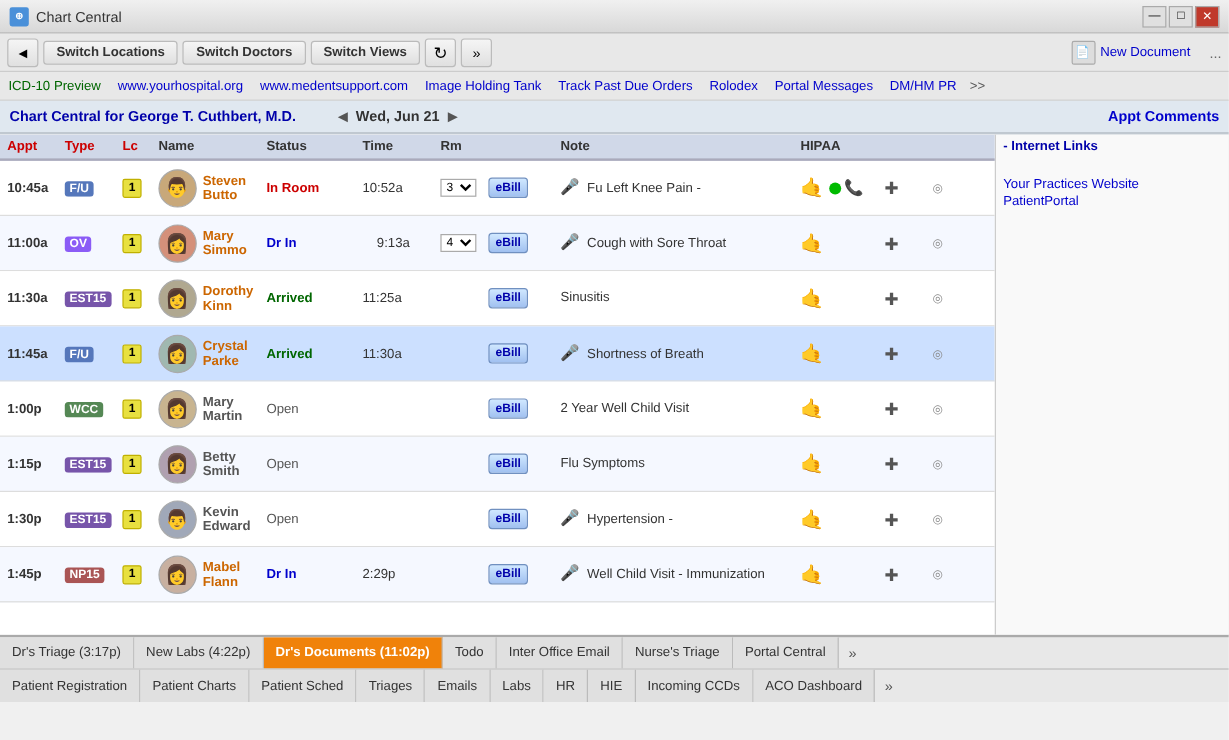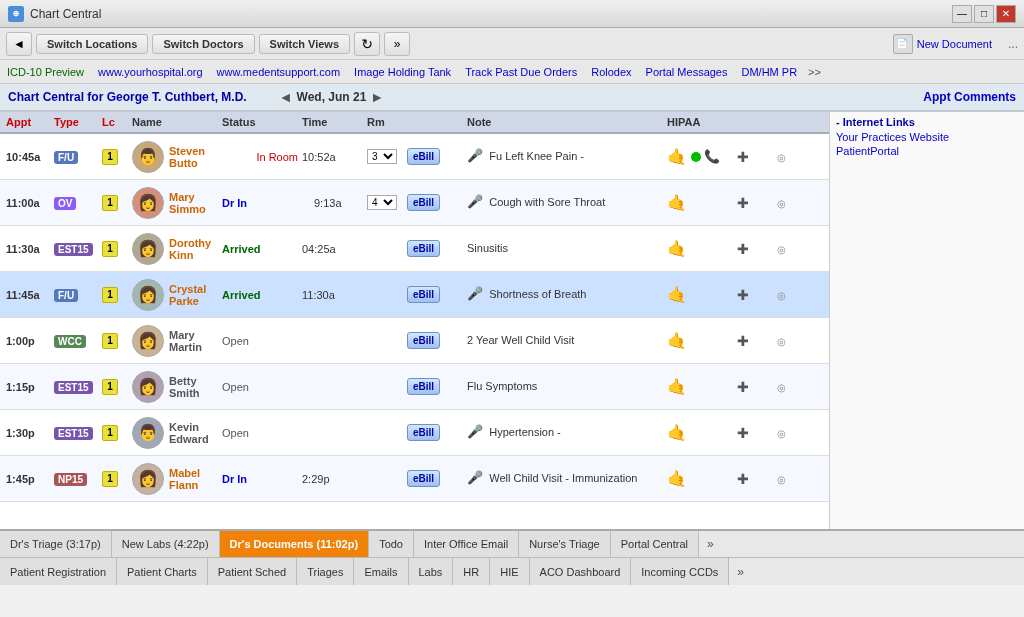--- a/index.html
+++ b/index.html
@@ -128,21 +128,21 @@
     .table-row:nth-child(even) { background: #f5f8ff; }
     .table-row:nth-child(odd) { background: white; }
     .table-row.selected { background: #cce0ff; }
 
     .cell { padding: 1px 2px; font-size: 11px; overflow: hidden; }
     .cell.appt-time { color: #333; font-weight: bold; }
     .cell.type { color: #555; }
     .cell.name { color: #cc6600; cursor: pointer; font-weight: bold; }
     .cell.name.orange { color: #cc6600; }
     .cell.name.gray { color: #555; }
-    .cell.status-inroom { color: #cc0000; font-weight: normal; text-align: right; }
+    .cell.status-inroom { color: #cc0000; font-weight: bold; }
     .cell.status-arrived { color: #006600; font-weight: bold; }
     .cell.status-drin { color: #0000cc; font-weight: bold; }
     .cell.status-open { color: #555; }
     .cell.note { color: #333; font-size: 11px; line-height: 1.3; }
 
     .ebill-btn {
       background: linear-gradient(to bottom, #d0e8ff, #a0c0f0);
       border: 1px solid #7090c0;
       border-radius: 3px;
       padding: 2px 5px;
@@ -155,21 +155,21 @@
 
     
     .side-panel {
       width: 195px;
       background: #f9f9f9;
       border-left: 1px solid #ccc;
       padding: 4px 6px;
       font-size: 11px;
       overflow-y: auto;
     }
-    .side-panel-title { color: #0000aa; font-weight: bold; margin-bottom: 3px; font-size: 11px; }
+    .side-panel-title { color: #0000aa; font-weight: bold; margin-bottom: 20px; font-size: 11px; }
 
     
     .bottom-tabs1 {
       background: #e8e8e8;
       border-top: 2px solid #aaa;
       height: 28px;
       display: flex;
       align-items: stretch;
       overflow: hidden;
     }
@@ -374,21 +374,21 @@
     </div>
     <div class="cell">
       <div style="background:#e8e040; border:1px solid #c0b000; border-radius:2px; width:16px; height:16px; display:flex; align-items:center; justify-content:center; font-size:10px; font-weight:bold;">1</div>
     </div>
     <div class="cell" style="display:flex; align-items:center; gap:3px;">
       <div style="width:32px; height:32px; border-radius:50%; background:#b0a890; border:1px solid #aaa; display:flex; align-items:center; justify-content:center; font-size:16px; flex-shrink:0;">👩</div>
       <span class="cell name orange">Dorothy Kinn</span>
     </div>
     <div class="cell status-arrived">Arrived</div>
     <div class="cell">
-      <span style="color:#333;">04:25a</span>
+      <span style="color:#333;">11:25a</span>
     </div>
     <div class="cell">
       
     </div>
     <div class="cell">
       <button class="ebill-btn">eBill</button>
     </div>
     <div class="cell note">
       
       Sinusitis
@@ -612,16 +612,16 @@
 
 <div class="bottom-tabs2">
   <div class="tab2">Patient Registration</div>
   <div class="tab2">Patient Charts</div>
   <div class="tab2">Patient Sched</div>
   <div class="tab2">Triages</div>
   <div class="tab2">Emails</div>
   <div class="tab2">Labs</div>
   <div class="tab2">HR</div>
   <div class="tab2">HIE</div>
+  <div class="tab2">Incoming CCDs</div>
   <div class="tab2">ACO Dashboard</div>
-  <div class="tab2">Incoming CCDs</div>
   <div class="tab2-more">»</div>
 </div>
 
 </body></html>

